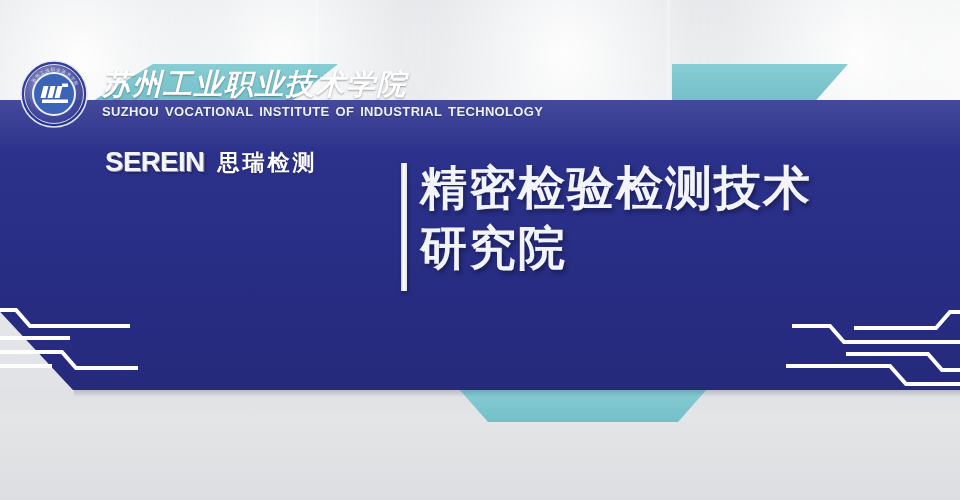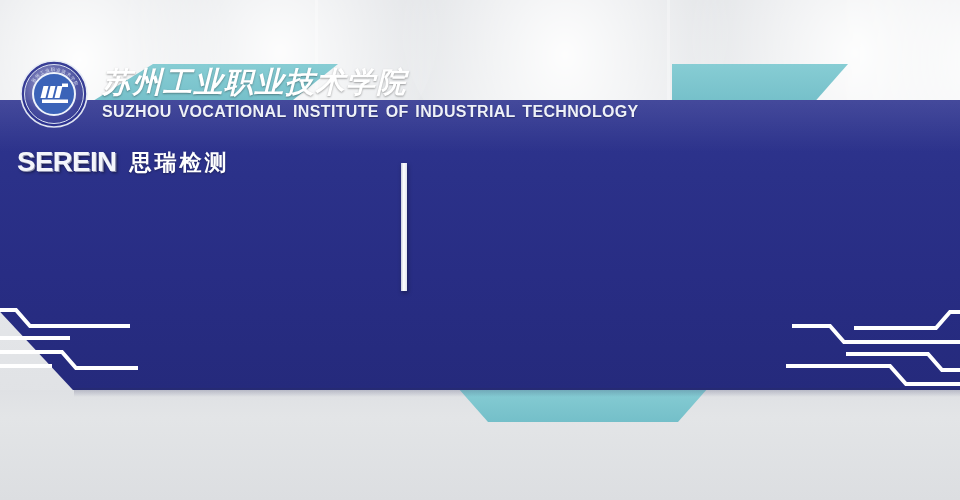--- a/index.html
+++ b/index.html
@@ -133,31 +133,32 @@
     font-style: italic;
     font-weight: 700;
     color: #ffffff;
     letter-spacing: 1.5px;
     line-height: 1.06;
     white-space: nowrap;
     text-shadow: 0 1px 2px rgba(0,0,0,.35);
   }
   .uni-en {
     margin-top: 5px;
-    font-size: 16px;
+    font-size: 13px;
     font-weight: 700;
     color: #eef1f8;
     letter-spacing: .35px;
     white-space: nowrap;
     word-spacing: 2px;
     text-shadow: 0 1px 1px rgba(0,0,0,.3);
   }
 
   .serein-row {
     margin-top: 17px;
+    margin-left: 88px;
     display: flex;
     align-items: center;
     gap: 14px;
   }
   .serein-mark {
     font-size: 27px;
     font-weight: 700;
     color: #f3f5fb;
     letter-spacing: -0.5px;
     transform: scaleX(1.02);
@@ -282,15 +283,17 @@
 
     <div class="serein-row">
       <span class="serein-mark">SEREIN</span>
       <span class="serein-cn">思瑞检测</span>
     </div>
   </div>
 
   <div class="divider"></div>
 
   <div class="title">
+    <div>精密检验检测技术</div>
+    <div>研究院</div>
   </div>
 
 </div>
 
 </body></html>

